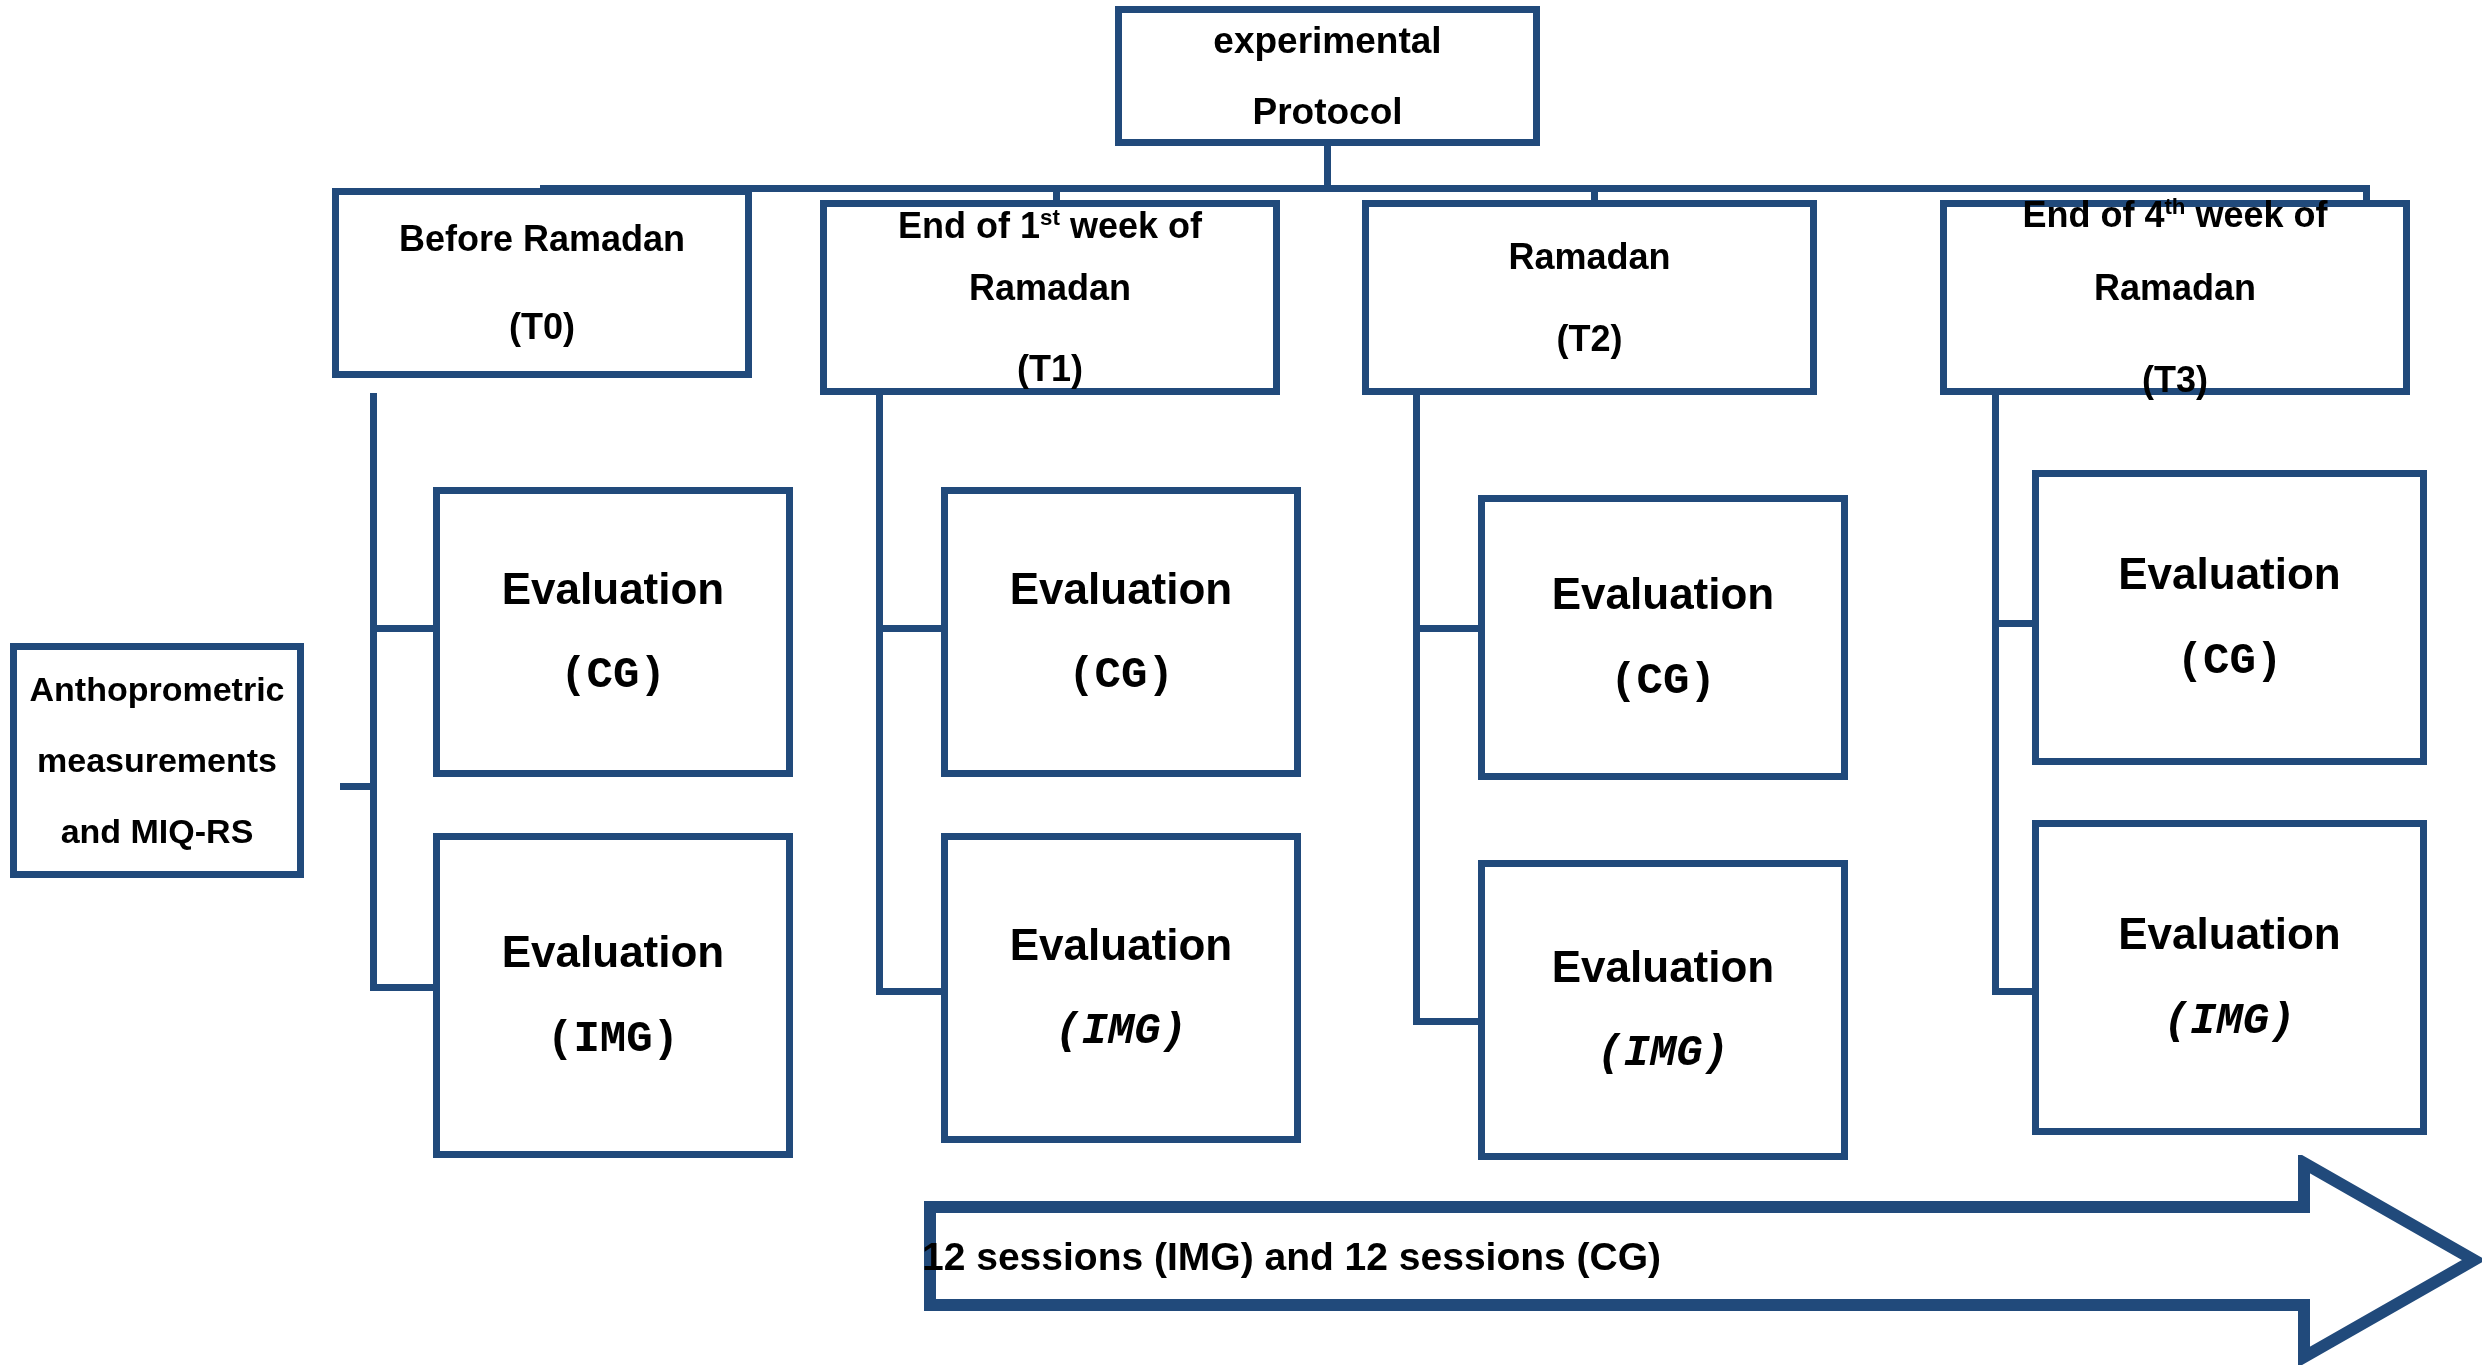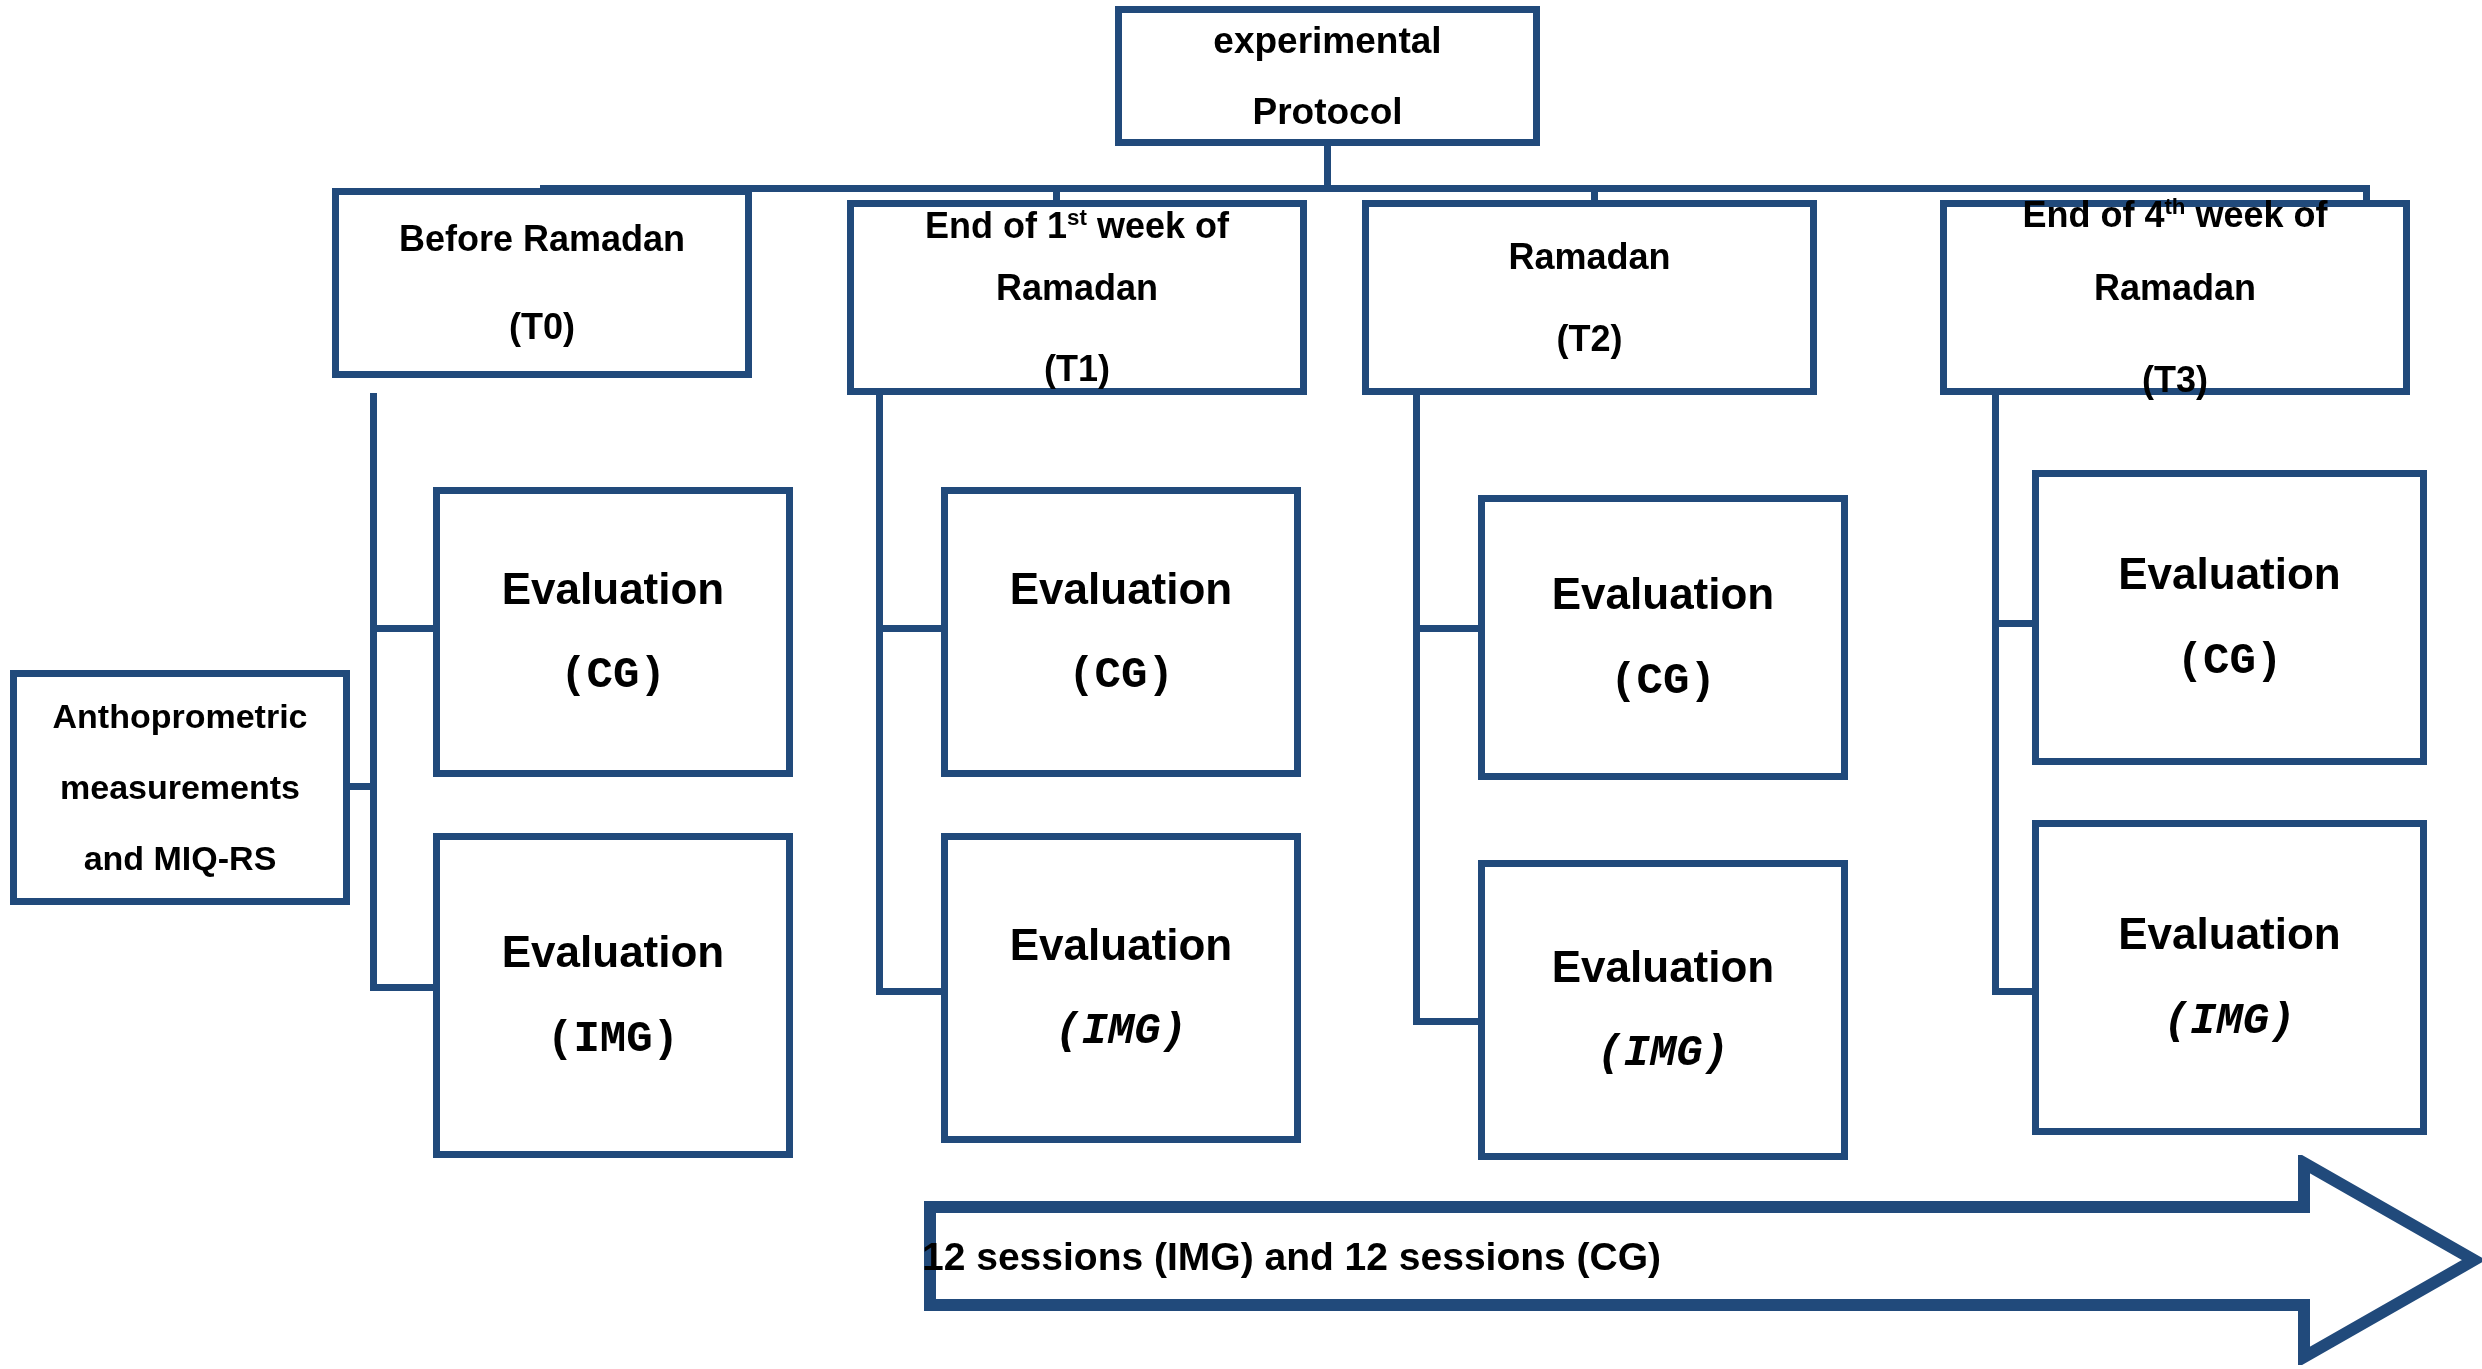--- a/index.html
+++ b/index.html
@@ -103,21 +103,21 @@
   <div class="conn v" style="left:540px; top:185px; height:42px;"></div>
   <div class="conn v" style="left:1053px; top:185px; height:42px;"></div>
   <div class="conn v" style="left:1591px; top:185px; height:42px;"></div>
   <div class="conn v" style="left:2363px; top:185px; height:42px;"></div>
 
   <div class="node tp" id="node-tp-0" style="left:332px; top:188px; width:420px; height:190px;">
     <span class="line title"><span>Before Ramadan</span></span>
     <span class="line code">(T0)</span>
   </div>
 
-  <div class="node tp" id="node-tp-1" style="left:820px; top:200px; width:460px; height:195px;margin-left:27px;">
+  <div class="node tp" id="node-tp-1" style="left:820px; top:200px; width:460px; height:195px;">
     <span class="line title"><span>End of </span><span>1</span><sup>st</sup><span> week of</span></span>
     <span class="line">Ramadan</span>
     <span class="line code">(T1)</span>
   </div>
 
   <div class="node tp" id="node-tp-2" style="left:1362px; top:200px; width:455px; height:195px;">
     <span class="line">Ramadan</span>
     <span class="line code">(T2)</span>
   </div>
 
@@ -125,21 +125,21 @@
     <span class="line title"><span>End of </span><span>4</span><sup>th</sup><span>  week of</span></span>
     <span class="line">Ramadan</span>
     <span class="line code">(T3)</span>
   </div>
 
   <div class="conn v" style="left:370px; top:393px; height:598px;"></div>
   <div class="conn h" style="left:370px; top:625px; width:68px;"></div>
   <div class="conn h" style="left:340px; top:783px; width:36px;"></div>
   <div class="conn h" style="left:370px; top:984px; width:68px;"></div>
 
-  <div class="node" id="node-anthro" style="left:10px; top:670px; width:340px; height:235px;padding-left:8px;">
+  <div class="node" id="node-anthro" style="left:10px; top:643px; width:294px; height:235px;padding-left:8px;">
     <span class="line">Anthoprometric</span>
     <span class="line">measurements</span>
     <span class="line">and MIQ-RS</span>
   </div>
 
   <div class="node eval" style="left:433px; top:487px; width:360px; height:290px;">
     <span class="line">Evaluation</span>
     <span class="line grp">(CG)</span>
   </div>
   <div class="node eval" style="left:433px; top:833px; width:360px; height:325px;">

